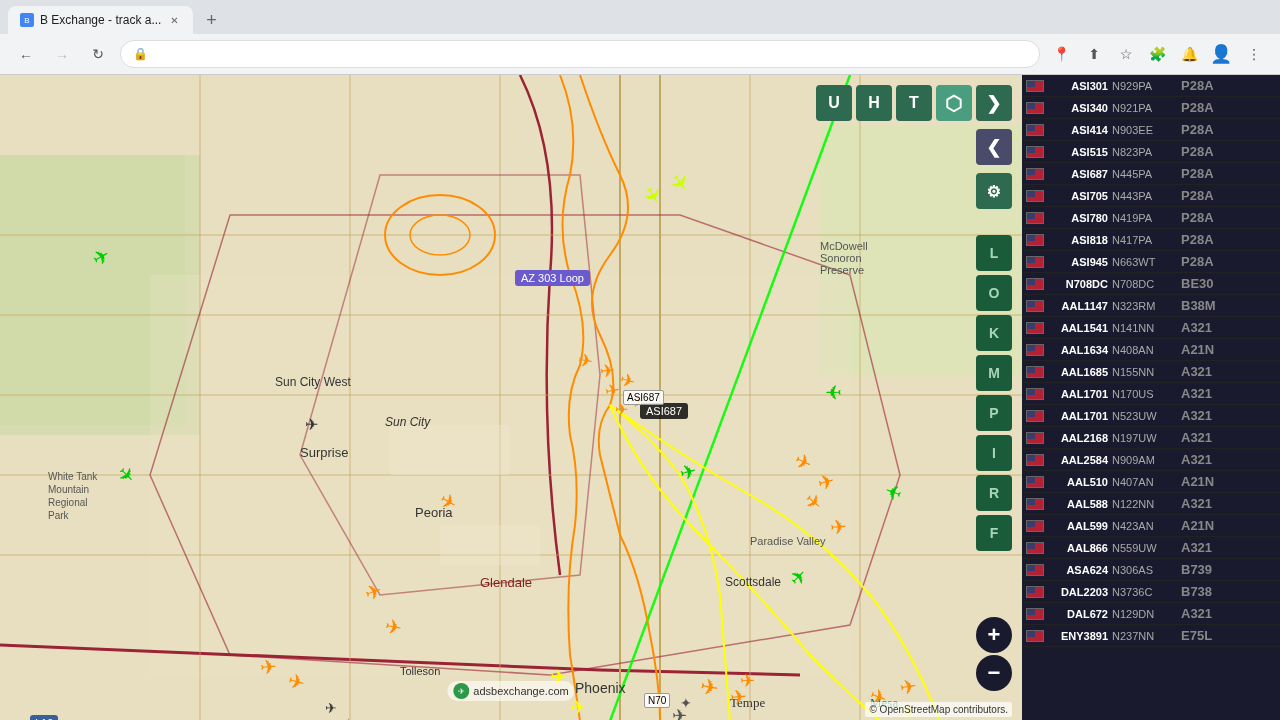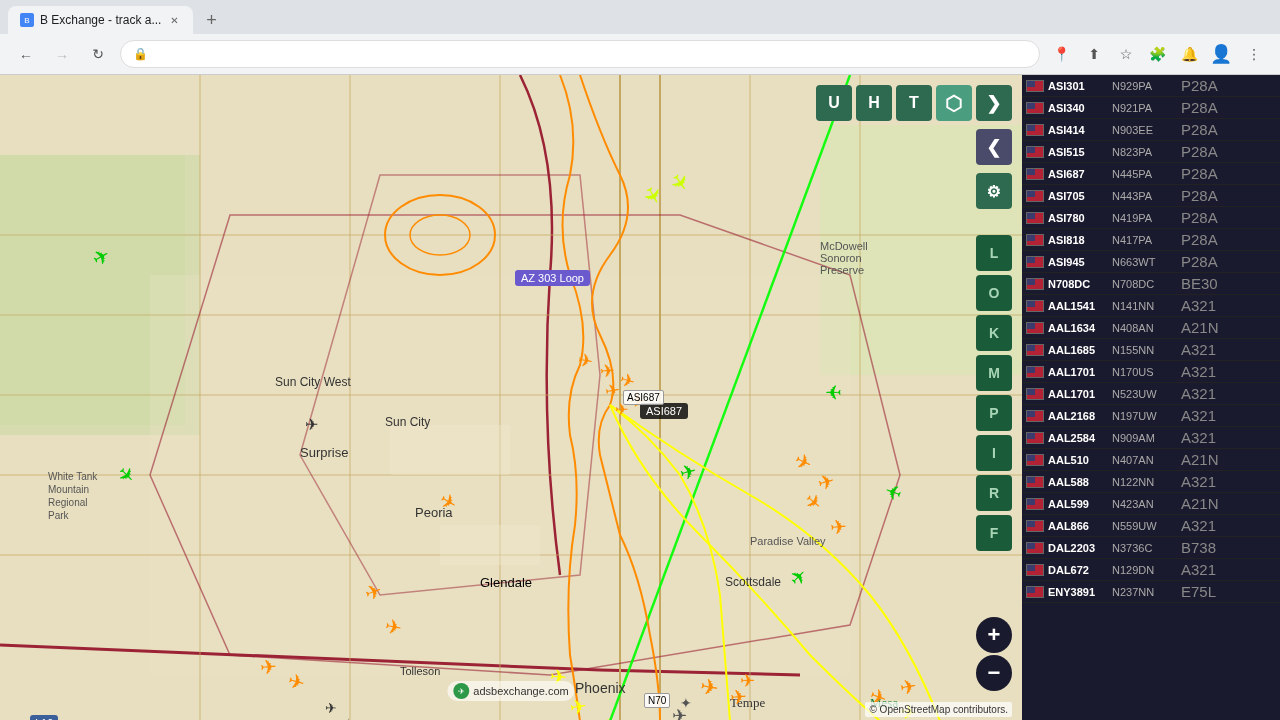--- a/index.html
+++ b/index.html
@@ -150,30 +150,32 @@
       position: absolute;
       top: 0; left: 0;
       width: 8px; height: 6px;
       background: #3c3b6e;
     }
     .flight-callsign {
       width: 60px;
       color: #fff;
       font-weight: bold;
       font-size: 11px;
+      text-align: right;
     }
     .flight-reg {
       width: 65px;
       color: #aaa;
       font-size: 11px;
     }
     .flight-type {
       width: 40px;
       color: #888;
-      font-size: 15px;
+      font-size: 13px;
+      font-weight: bold;
     }
 
     
     .map-controls {
       position: absolute;
       top: 10px;
       right: 10px;
       display: flex;
       flex-direction: column;
       gap: 6px;
@@ -405,24 +407,24 @@
       <path d="M 610 330 Q 640 400 700 460 Q 760 520 810 580 Q 850 620 880 646" stroke="#ffff00" stroke-width="2" fill="none"></path>
       <path d="M 610 330 Q 680 380 750 420 Q 820 460 870 520 Q 910 570 940 646" stroke="#ffff00" stroke-width="2" fill="none"></path>
       <path d="M 610 330 Q 650 360 680 400 Q 710 450 720 520 Q 725 580 730 646" stroke="#ffff00" stroke-width="2" fill="none"></path>
 
       <rect x="390" y="350" width="120" height="50" fill="#f0e8cc" opacity="0.4" rx="2"></rect>
       <rect x="440" y="450" width="100" height="40" fill="#f0e8cc" opacity="0.4" rx="2"></rect>
     </svg>
 
     <div style="position:absolute; top:165px; left:820px; font-size:11px; color:#555; pointer-events:none;">McDowell<br>Sonoron<br>Preserve</div>
     <div style="position:absolute; top:300px; left:275px; font-size:12px; color:#333; pointer-events:none;">Sun City West</div>
-    <div style="position:absolute; top:340px; left:385px; font-size:12px; color:#333; pointer-events:none;">Sun City</div>
+    <div style="position:absolute; top:340px; left:385px; font-size:12px; color:#333; pointer-events:none;font-style:italic;">Sun City</div>
     <div style="position:absolute; top:370px; left:300px; font-size:13px; color:#333; pointer-events:none; font-weight:500;">Surprise</div>
     <div style="position:absolute; top:430px; left:415px; font-size:13px; color:#333; pointer-events:none;">Peoria</div>
-    <div style="position:absolute; top:500px; left:480px; font-size:13px; color:#000000; pointer-events:none;">Glendale</div>
+    <div style="position:absolute; top:500px; left:480px; font-size:13px; color:#7f1d1d; pointer-events:none;">Glendale</div>
     <div style="position:absolute; top:500px; left:725px; font-size:12px; color:#333; pointer-events:none;">Scottsdale</div>
     <div style="position:absolute; top:460px; left:750px; font-size:11px; color:#555; pointer-events:none;">Paradise Valley</div>
 
     <div style="position:absolute; top:590px; left:400px; font-size:11px; color:#333; pointer-events:none;">Tolleson</div>
     <div style="position:absolute; top:605px; left:575px; font-size:14px; color:#333; pointer-events:none; font-weight:500;">Phoenix</div>
     <div style="position:absolute; top:620px; left:730px; font-size:13px; color:#333; pointer-events:none;font-family:Liberation Serif, serif;">Tempe</div>
     <div style="position:absolute; top:620px; left:870px; font-size:13px; color:#15803d; pointer-events:none;font-family:Liberation Serif, serif;">Mesa</div>
 
     <div style="position:absolute; top:395px; left:48px; font-size:10px; color:#555; pointer-events:none; line-height:1.3;">White Tank<br>Mountain<br>Regional<br>Park</div>
 
@@ -588,20 +590,26 @@
           <span class="flight-type">P28A</span>
         </div>
         <div class="flight-row">
           <div class="flag"></div>
           <span class="flight-callsign">N708DC</span>
           <span class="flight-reg">N708DC</span>
           <span class="flight-type">BE30</span>
         </div>
         <div class="flight-row">
           <div class="flag"></div>
+          <span class="flight-callsign">AAL1147</span>
+          <span class="flight-reg">N323RM</span>
+          <span class="flight-type">B38M</span>
+        </div>
+        <div class="flight-row">
+          <div class="flag"></div>
           <span class="flight-callsign">AAL1541</span>
           <span class="flight-reg">N141NN</span>
           <span class="flight-type">A321</span>
         </div>
         <div class="flight-row">
           <div class="flag"></div>
           <span class="flight-callsign">AAL1634</span>
           <span class="flight-reg">N408AN</span>
           <span class="flight-type">A21N</span>
         </div>
@@ -654,20 +662,26 @@
           <span class="flight-type">A21N</span>
         </div>
         <div class="flight-row">
           <div class="flag"></div>
           <span class="flight-callsign">AAL866</span>
           <span class="flight-reg">N559UW</span>
           <span class="flight-type">A321</span>
         </div>
         <div class="flight-row">
           <div class="flag"></div>
+          <span class="flight-callsign">ASA624</span>
+          <span class="flight-reg">N306AS</span>
+          <span class="flight-type">B739</span>
+        </div>
+        <div class="flight-row">
+          <div class="flag"></div>
           <span class="flight-callsign">DAL2203</span>
           <span class="flight-reg">N3736C</span>
           <span class="flight-type">B738</span>
         </div>
         <div class="flight-row">
           <div class="flag"></div>
           <span class="flight-callsign">DAL672</span>
           <span class="flight-reg">N129DN</span>
           <span class="flight-type">A321</span>
         </div>

